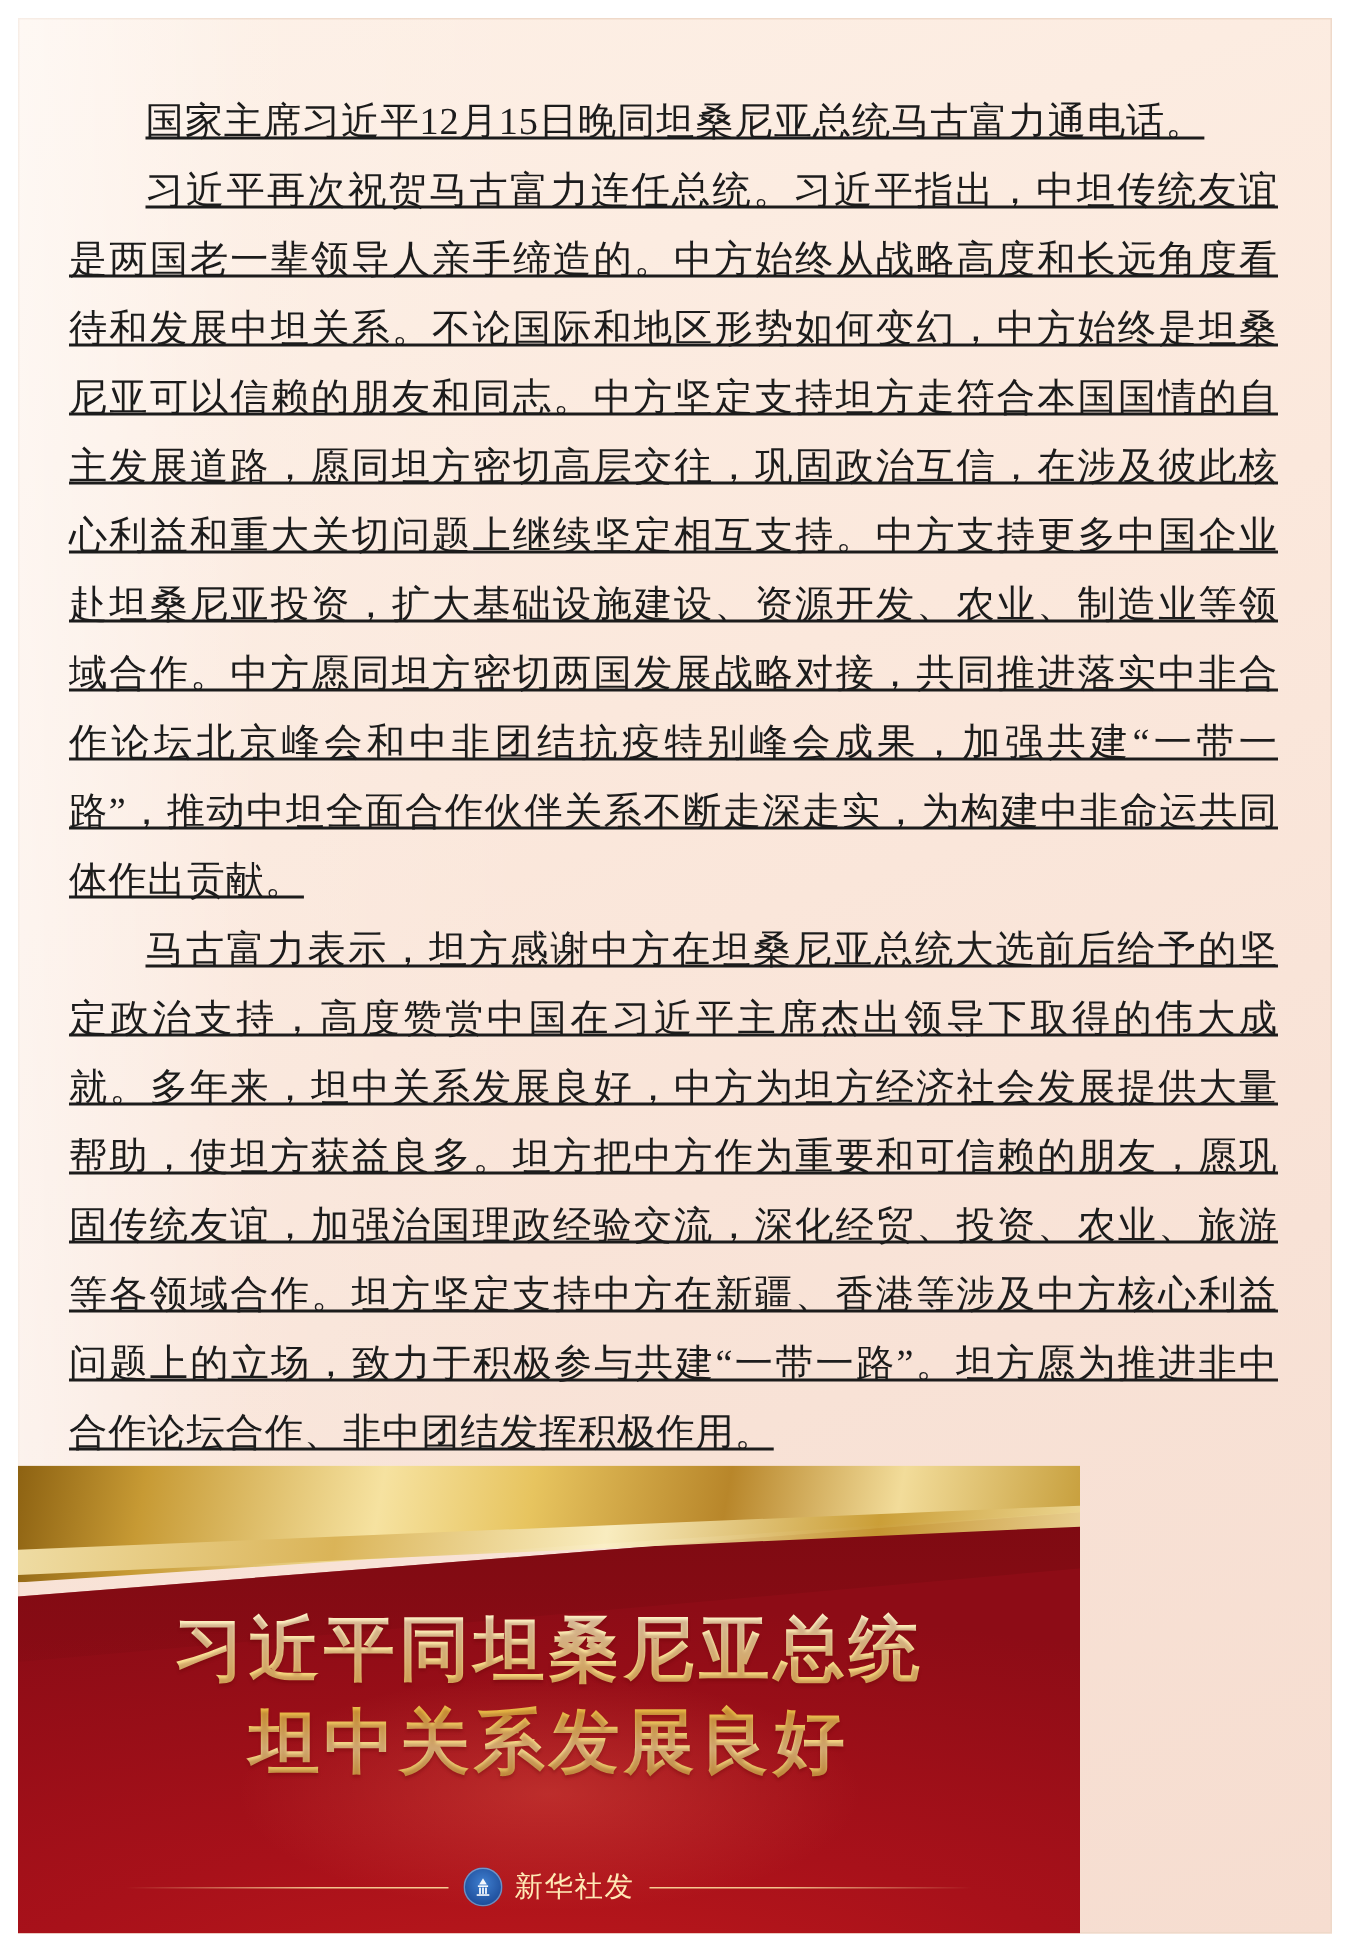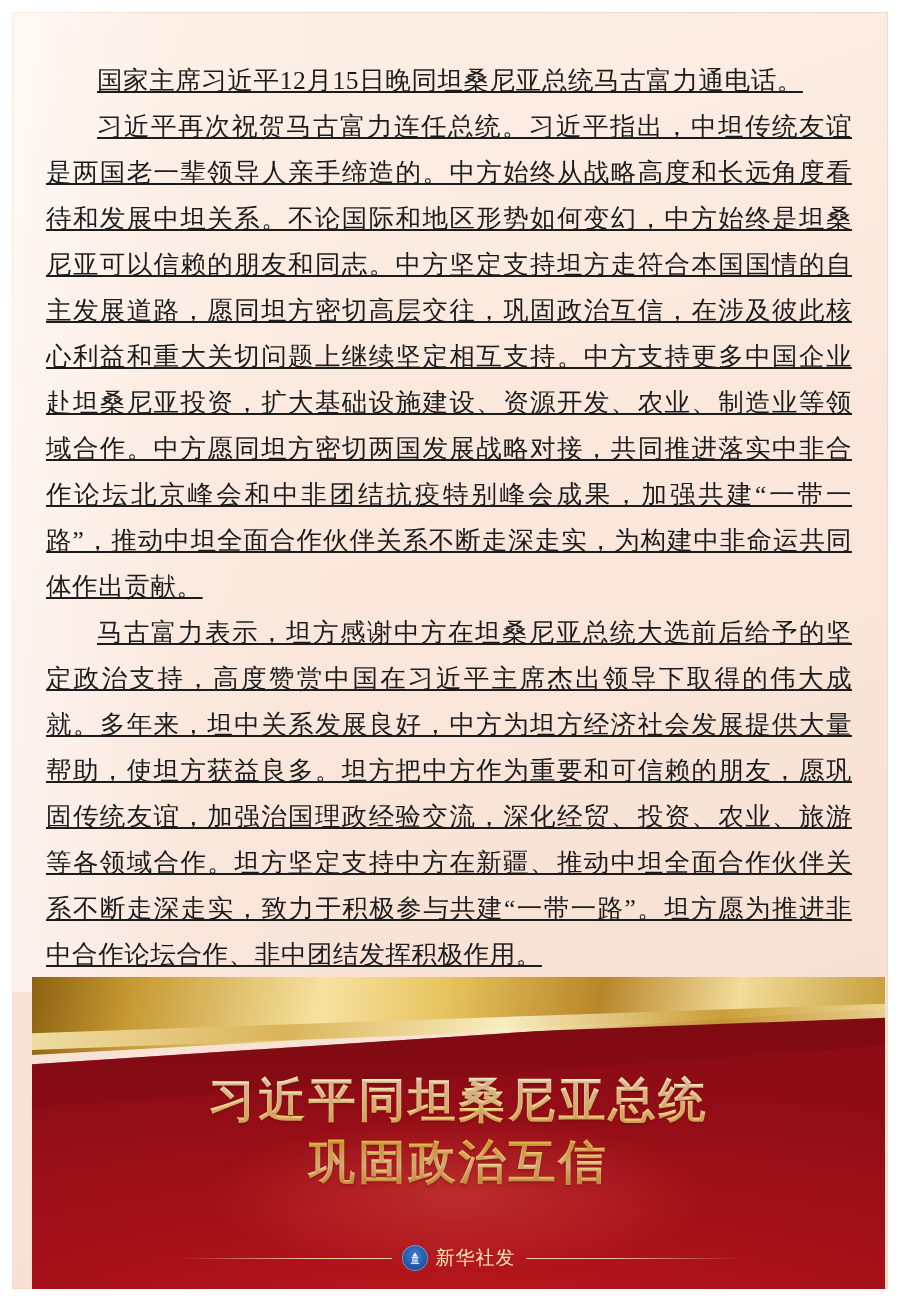--- a/index.html
+++ b/index.html
@@ -66,24 +66,23 @@
     margin: 0 0 0 0;
     text-indent: 2em;
     text-decoration: underline;
   }
 
   
   .banner {
     position: absolute;
     left: 12px;
     bottom: 12px;
-    width: 853px;
+    width: 708px;
     height: 312px;
     overflow: hidden;
-    margin-left: 20px;
   }
 
   
   .gold-band {
     position: absolute;
     left: 0;
     top: 0;
     width: 100%;
     height: 78px;
     background: linear-gradient(100deg, #8d6212 0%, #c79a34 12%, #f6e2a0 34%, #e7c45f 48%, #b8862a 66%, #f2dc9a 82%, #c59c38 100%);
@@ -196,33 +195,33 @@
 <body>
 
 <div class="poster">
 
   <div class="paper-frame"></div>
   <div class="paper-sheen"></div>
 
   <div class="article">
     <p>国家主席习近平12月15日晚同坦桑尼亚总统马古富力通电话。</p>
     <p>习近平再次祝贺马古富力连任总统。习近平指出，中坦传统友谊是两国老一辈领导人亲手缔造的。中方始终从战略高度和长远角度看待和发展中坦关系。不论国际和地区形势如何变幻，中方始终是坦桑尼亚可以信赖的朋友和同志。中方坚定支持坦方走符合本国国情的自主发展道路，愿同坦方密切高层交往，巩固政治互信，在涉及彼此核心利益和重大关切问题上继续坚定相互支持。中方支持更多中国企业赴坦桑尼亚投资，扩大基础设施建设、资源开发、农业、制造业等领域合作。中方愿同坦方密切两国发展战略对接，共同推进落实中非合作论坛北京峰会和中非团结抗疫特别峰会成果，加强共建“一带一路”，推动中坦全面合作伙伴关系不断走深走实，为构建中非命运共同体作出贡献。</p>
-    <p>马古富力表示，坦方感谢中方在坦桑尼亚总统大选前后给予的坚定政治支持，高度赞赏中国在习近平主席杰出领导下取得的伟大成就。多年来，坦中关系发展良好，中方为坦方经济社会发展提供大量帮助，使坦方获益良多。坦方把中方作为重要和可信赖的朋友，愿巩固传统友谊，加强治国理政经验交流，深化经贸、投资、农业、旅游等各领域合作。坦方坚定支持中方在新疆、推动中坦全面合作伙伴关系不断走深走实，致力于积极参与共建“一带一路”。坦方愿为推进非中合作论坛合作、非中团结发挥积极作用。</p>
+    <p>马古富力表示，坦方感谢中方在坦桑尼亚总统大选前后给予的坚定政治支持，高度赞赏中国在习近平主席杰出领导下取得的伟大成就。多年来，坦中关系发展良好，中方为坦方经济社会发展提供大量帮助，使坦方获益良多。坦方把中方作为重要和可信赖的朋友，愿巩固传统友谊，加强治国理政经验交流，深化经贸、投资、农业、旅游等各领域合作。坦方坚定支持中方在新疆、香港等涉及中方核心利益问题上的立场，致力于积极参与共建“一带一路”。坦方愿为推进非中合作论坛合作、非中团结发挥积极作用。</p>
   </div>
 
   <div class="banner">
     <div class="red-field"></div>
     <div class="red-dark-wedge"></div>
     <div class="gold-band"></div>
     <div class="gold-band-2"></div>
     <div class="red-glow"></div>
 
     <div class="headline">
       <span class="line1">习近平同坦桑尼亚总统</span>
-      <span class="line2">巩固政治互信</span>
+      <span class="line2">坦中关系发展良好</span>
     </div>
 
     <div class="credit-row">
       <span class="rule"></span>
       <span class="credit">
         <span class="agency-mark">
           <svg width="16" height="16" viewBox="0 0 16 16" aria-hidden="true">
             <path d="M8 2.2 L10.6 6.4 H5.4 Z" fill="#ffffff" opacity="0.95"></path>
             <rect x="4.6" y="6.9" width="6.8" height="1.1" fill="#ffffff" opacity="0.95"></rect>
             <rect x="5.4" y="8.4" width="1.2" height="4.2" fill="#ffffff" opacity="0.95"></rect>

